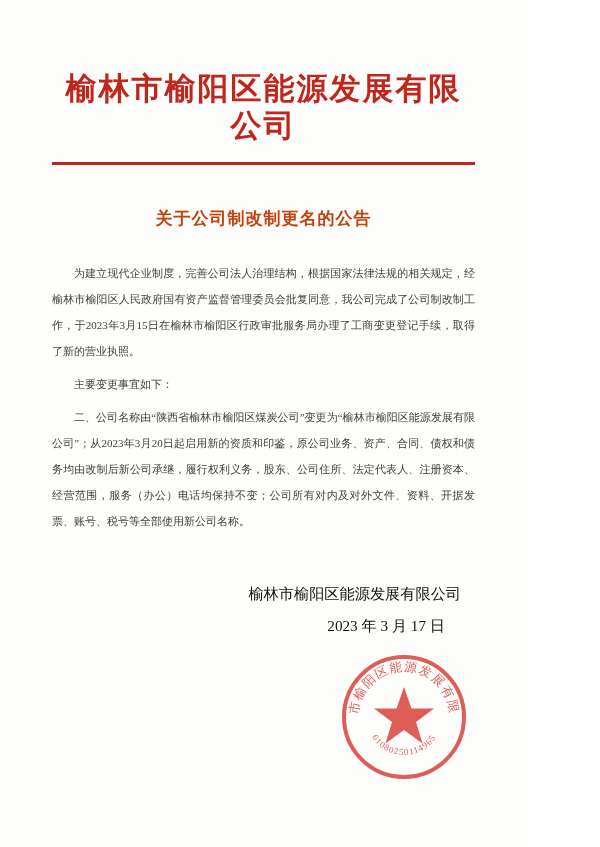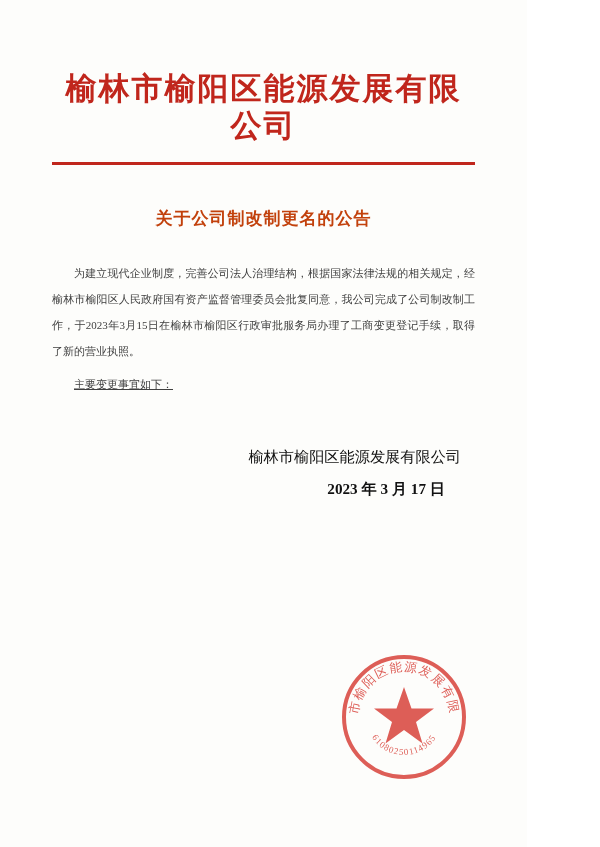--- a/index.html
+++ b/index.html
@@ -56,38 +56,36 @@
     text-align: justify;
     text-justify: inter-ideograph;
     color: #404040;
   }
   .para {
     text-indent: 2em;
     margin: 0 0 2px 0;
   }
   .para + .para {
     margin-top: 7px;
-    text-decoration: underline;
   }
   .signature-block {
     margin-top: 44px;
     text-align: right;
     font-size: 15.2px;
     line-height: 32px;
     padding-right: 14px;
     position: relative;
     z-index: 2;
   }
   .sig-line {
     display: block;
   }
   .sig-date {
     display: block;
     padding-right: 16px;
-    font-weight: bold;
   }
   
   .seal {
     position: absolute;
     left: 340px;
     top: 653px;
     width: 128px;
     height: 128px;
     z-index: 3;
     opacity: 0.78;
@@ -108,20 +106,21 @@
   <div class="letterhead">
     <div class="letterhead-title">榆林市榆阳区能源发展有限公司</div>
     <div class="rule"></div>
   </div>
 
   <div class="doc-title">关于公司制改制更名的公告</div>
 
   <div class="body-text">
     <p class="para">为建立现代企业制度，完善公司法人治理结构，根据国家法律法规的相关规定，经榆林市榆阳区人民政府国有资产监督管理委员会批复同意，我公司完成了公司制改制工作，于2023年3月15日在榆林市榆阳区行政审批服务局办理了工商变更登记手续，取得了新的营业执照。</p>
     <p class="para">主要变更事宜如下：</p>
+    <p class="para">二、公司名称由“陕西省榆林市榆阳区煤炭公司”变更为“榆林市榆阳区能源发展有限公司”；从2023年3月20日起启用新的资质和印鉴，原公司业务、资产、合同、债权和债务均由改制后新公司承继，履行权利义务，股东、公司住所、法定代表人、注册资本、经营范围，服务（办公）电话均保持不变；公司所有对内及对外文件、资料、开据发票、账号、税号等全部使用新公司名称。</p>
   </div>
 
   <div class="signature-block">
     <span class="sig-line">榆林市榆阳区能源发展有限公司</span>
     <span class="sig-date">2023 年 3 月 17 日</span>
   </div>
 
   <div class="seal">
     <svg width="128" height="128" viewBox="0 0 128 128" xmlns="http://www.w3.org/2000/svg">
       <defs>

